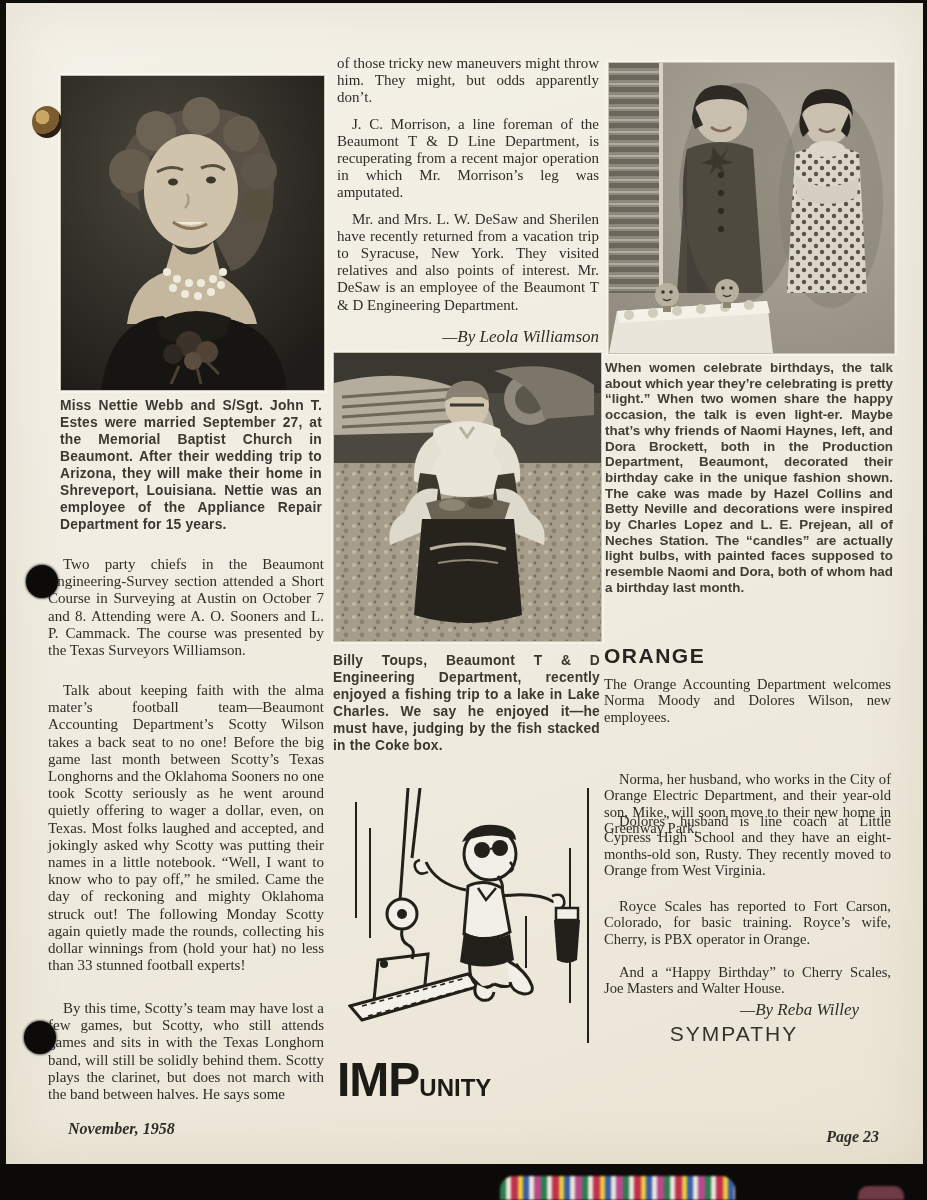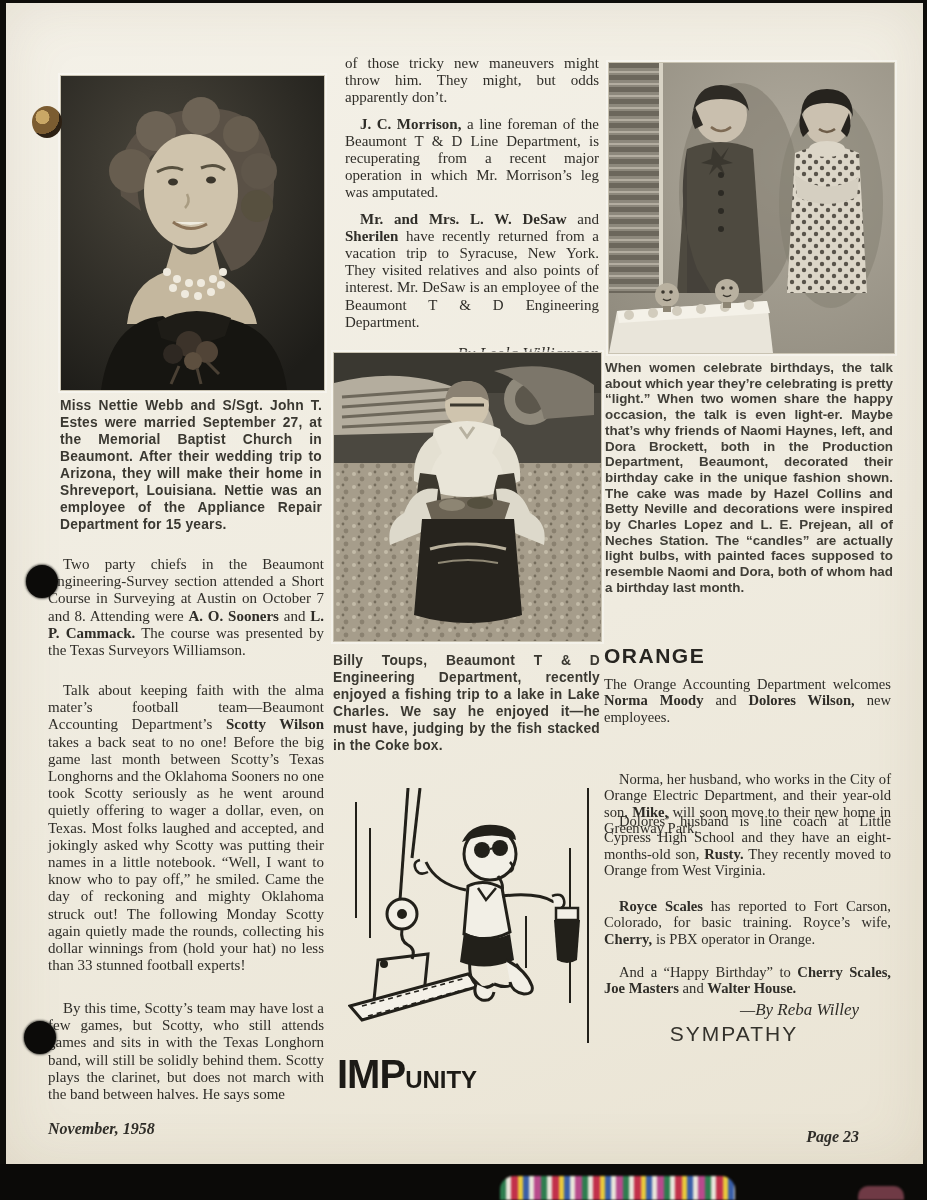--- a/index.html
+++ b/index.html
@@ -5,39 +5,39 @@
   html,body{margin:0;padding:0;background:#0e0d0a;}
   .page{position:relative;width:927px;height:1200px;background:#0e0d0a;overflow:hidden;
         font-family:"Liberation Serif",serif;}
   .paper{position:absolute;left:6px;top:3px;width:917px;height:1164px;
          background:linear-gradient(160deg,#f4f1e8 0%,#efebdf 55%,#eae4d4 100%);
          box-shadow:inset 0 0 60px rgba(120,100,60,.12);}
   .abs{position:absolute;}
   
   .serif{font-family:"Liberation Serif",serif;font-size:15px;line-height:17.2px;
          color:#2f2d28;text-align:justify;}
-  .serif p{margin:0 0 9px 8px;}
+  .serif p{margin:0 0 9px 0;}
   .indent{text-indent:15px;}
   .caption-sans{font-family:Liberation Sans, sans-serif;font-weight:700;
          font-size:13.8px;line-height:17px;color:#3a3831;text-align:justify;letter-spacing:.2px;}
   .caption-sans-tight{font-family:"Liberation Sans",sans-serif;font-weight:700;
          font-size:13.4px;line-height:15.7px;color:#403e37;text-align:justify;}
   .byline{font-family:"Liberation Serif",serif;font-style:italic;font-size:17px;
          color:#2f2d28;text-align:right;}
   .orange-h{font-family:"Liberation Sans",sans-serif;font-weight:800;font-size:21px;
          letter-spacing:1.5px;color:#272521;}
   .symp-h{font-family:"Liberation Sans",sans-serif;font-weight:400;font-size:21px;
          letter-spacing:2px;color:#34322c;text-align:center;}
   .footer-txt{font-family:"Liberation Serif",serif;font-style:italic;font-weight:700;
-         font-size:16px;color:#2f2d28;}
+         font-size:16px;color:#2f2d28;margin-left:20px;}
   .impunity{font-family:"Liberation Sans",sans-serif;font-weight:800;color:#1d1b16;
          white-space:nowrap;}
-  .impunity .big{font-size:40px;letter-spacing:-1px;text-align:right;}
+  .impunity .big{font-size:48px;letter-spacing:-1px;text-align:right;}
   .impunity .small{font-size:24px;letter-spacing:0;}
-  b{font-weight:bold;}
+  b{font-weight:normal;}
   
   .photo{border:1px solid #c9c3b2;box-shadow:0 0 0 2px rgba(255,255,255,.35);}
   
   .hole-brown{width:30px;height:32px;border-radius:50%;
     background:radial-gradient(circle at 35% 35%, #c9a766 0 24%, #7b5c31 25% 58%, #2c2013 59% 100%);}
   .hole-black{width:32px;height:33px;border-radius:50%;background:#0c0b09;box-shadow:0 0 2px 1px rgba(10,10,8,.6);}
   
   .bottom-strip{left:0;top:1164px;width:927px;height:36px;background:#0b0a08;}
   .fabric{left:500px;top:1176px;width:235px;height:24px;border-radius:14px 14px 0 0;
     background:repeating-linear-gradient(90deg,#2e7d4f 0 6px,#e8e4da 6px 11px,#c2304a 11px 18px,#e8c83c 18px 23px,#3a5fa8 23px 29px,#e8e4da 29px 34px,#b84a8c 34px 41px);

